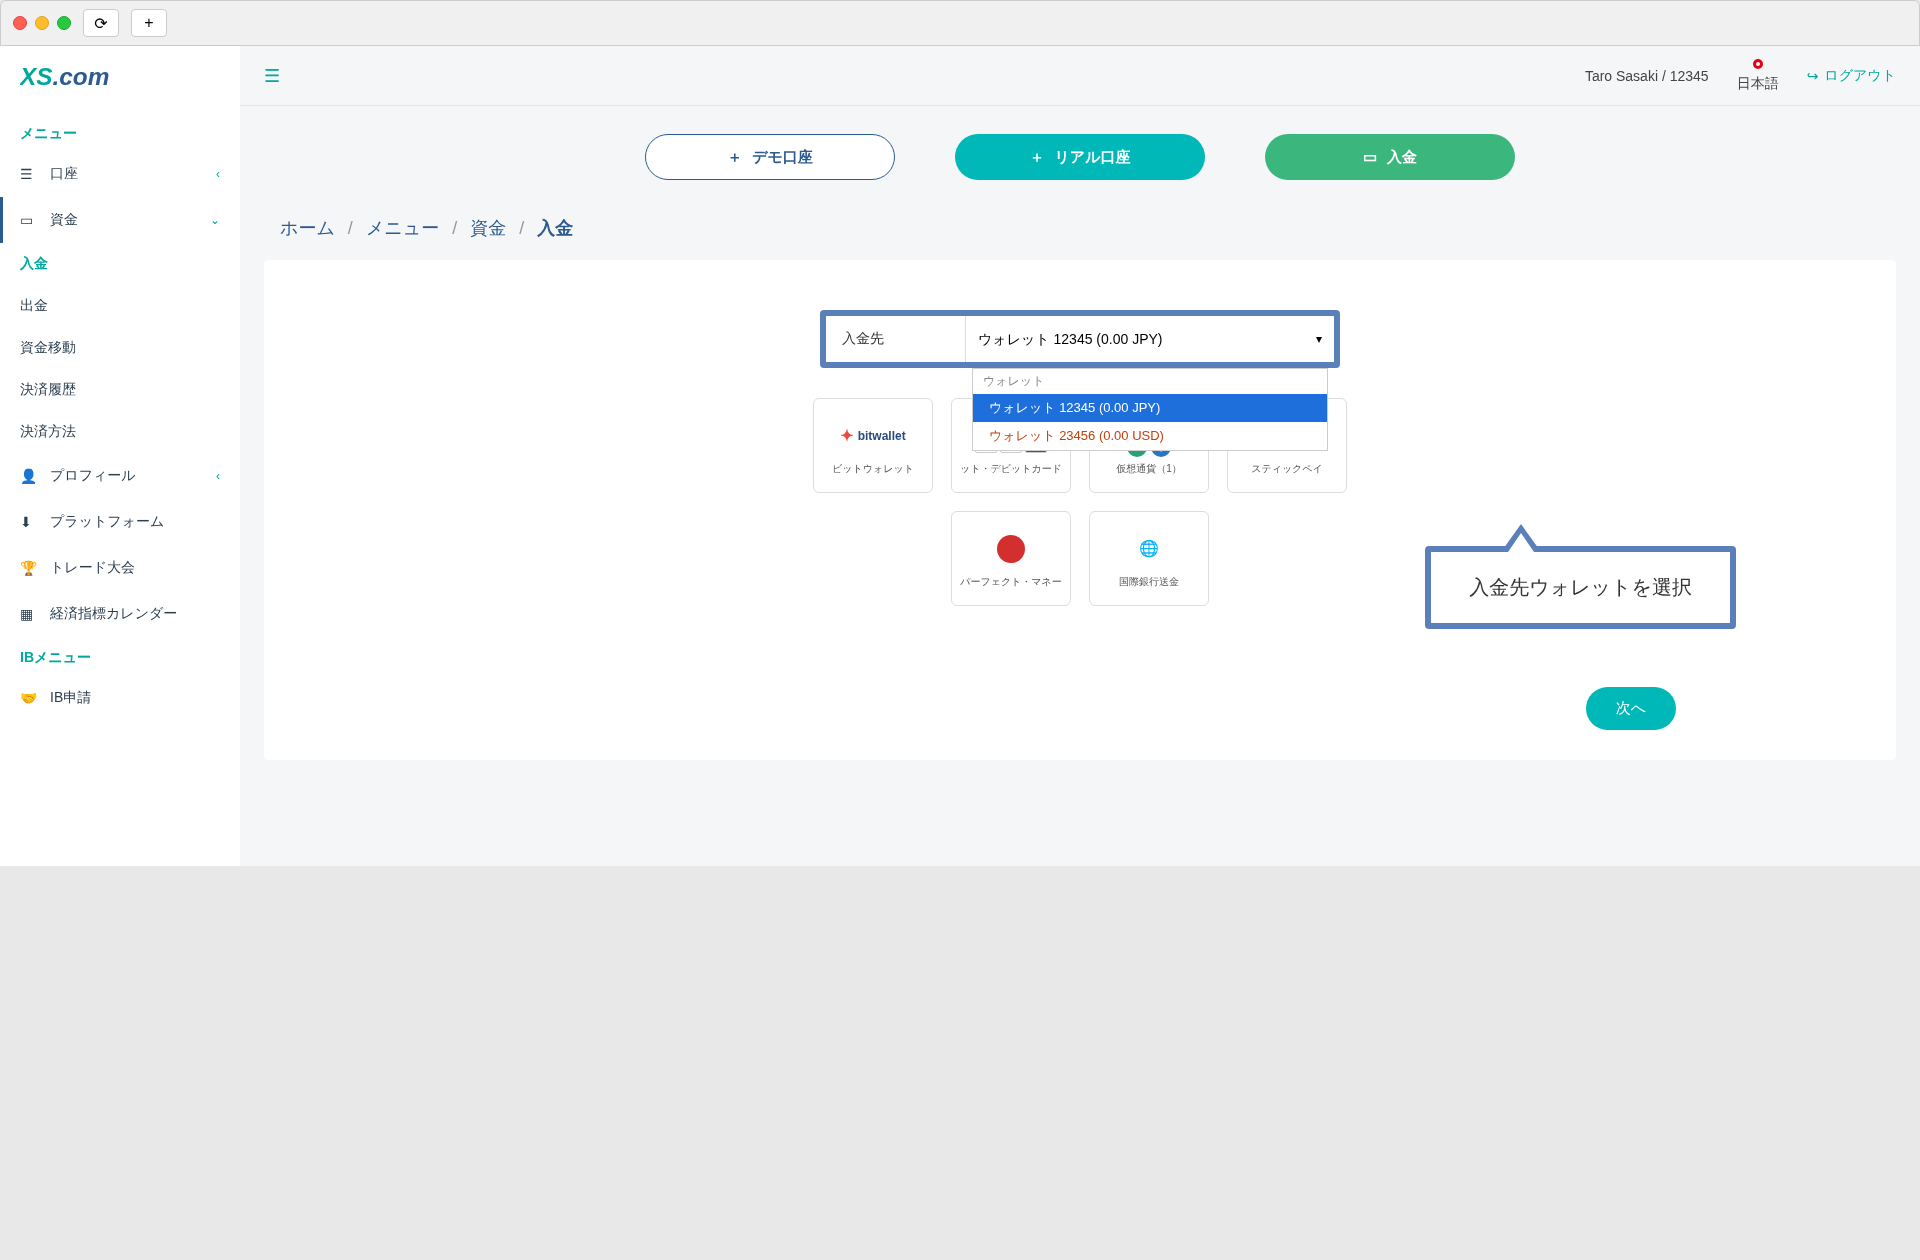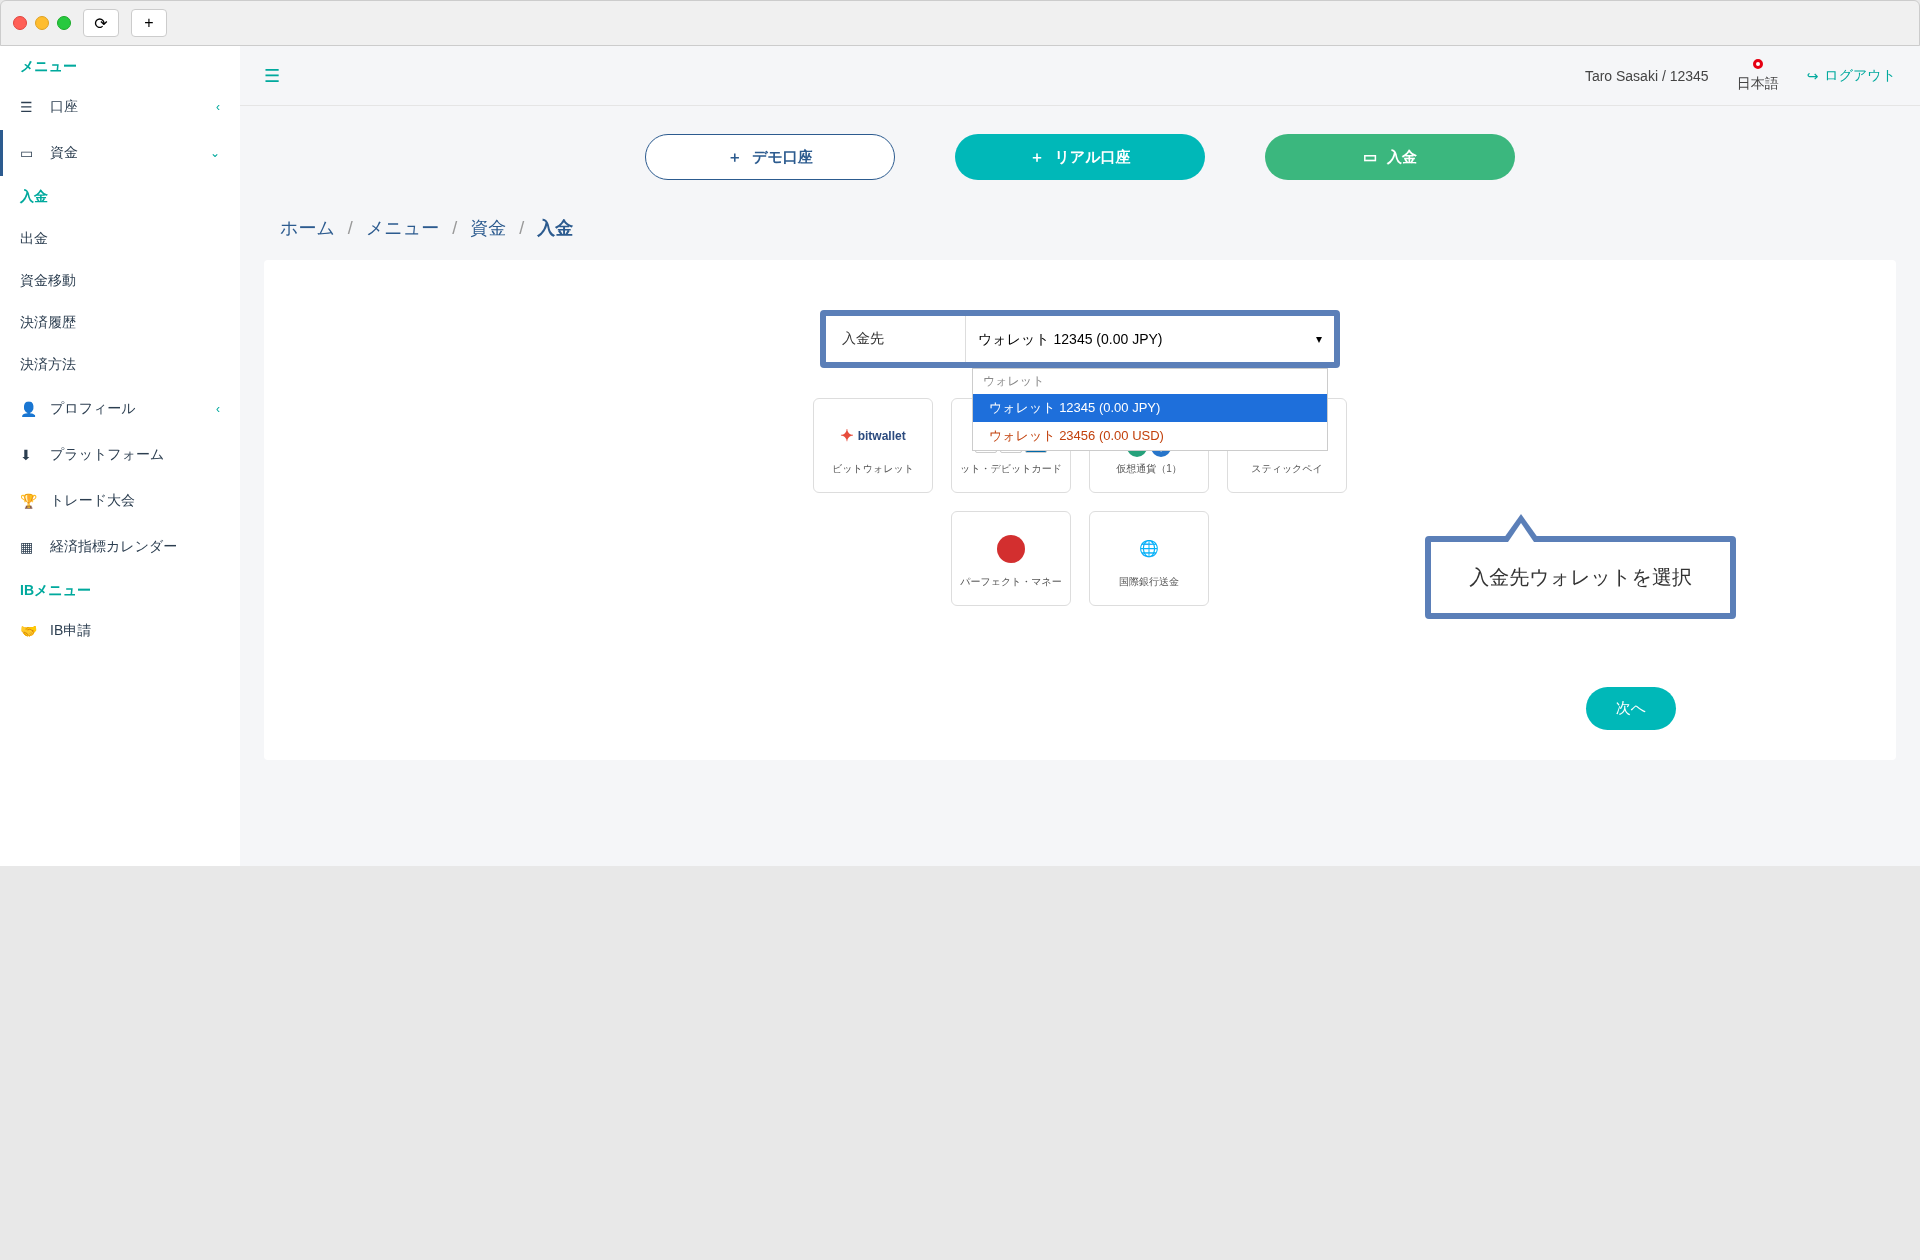--- a/index.html
+++ b/index.html
@@ -58,21 +58,21 @@
 .dd-group { color: #888; padding: 4px 10px; font-size: 12px; }
 .dd-opt { padding: 5px 16px; cursor: pointer; }
 .dd-opt.sel { background: #1e6fdb; color: #fff; }
 .dd-opt.dim { color: #c2410c; }
 
 .methods { display: flex; flex-wrap: wrap; gap: 18px; justify-content: center; max-width: 560px; margin: 30px auto 0; }
 .method { width: 120px; height: 95px; border: 1px solid #ddd; border-radius: 6px; display: flex; flex-direction: column; align-items: center; justify-content: center; gap: 6px; cursor: pointer; background: #fff; padding: 8px; }
 .method .mimg { height: 40px; display: flex; align-items: center; justify-content: center; }
 .method .mlabel { font-size: 10px; color: #555; text-align: center; }
 
-.callout { position: absolute; right: 160px; top: 276px; z-index: 10; }
+.callout { position: absolute; right: 160px; top: 286px; z-index: 10; }
 .callout-box { background: #fff; border: 6px solid #5b7fb8; border-radius: 4px; padding: 22px 38px; font-size: 20px; color: #333; position: relative; }
 .callout-arrow { width: 0; height: 0; border-left: 20px solid transparent; border-right: 20px solid transparent; border-bottom: 28px solid #5b7fb8; position: absolute; top: -28px; left: 70px; }
 .callout-arrow::after { content: ""; position: absolute; top: 9px; left: -13px; width: 0; height: 0; border-left: 13px solid transparent; border-right: 13px solid transparent; border-bottom: 19px solid #fff; }
 
 .next-btn { background: #00b8b8; color: #fff; border: none; border-radius: 22px; padding: 12px 30px; font-size: 15px; cursor: pointer; position: absolute; right: 220px; bottom: 30px; }
 
 .sticpay { color: #e67e22; font-weight: 900; font-style: italic; font-size: 14px; }
 .bitwallet { color: #2b4a7e; font-weight: bold; font-size: 12px; display: flex; align-items: center; gap: 4px; }
 .bank-icon svg { width: 36px; }
 .cards-row { display: flex; gap: 3px; }
@@ -89,20 +89,25 @@
     <div class="traffic-light red"></div>
     <div class="traffic-light yellow"></div>
     <div class="traffic-light green"></div>
   </div>
   <div class="browser-btn">⟳</div>
   <div class="browser-btn">+</div>
 </div>
 
 <div class="app">
   <aside class="sidebar">
+    <div class="logo">
+      <svg viewBox="0 0 160 40">
+          <text x="0" y="30" font-size="30" font-weight="900" font-style="italic"><tspan fill="#00a99d">XS</tspan><tspan fill="#2c5b8f">.com</tspan></text>
+        </svg>
+    </div>
     <div class="menu-header">メニュー</div>
 
     <div class="menu-item">
       <span class="icon">☰</span>
       <span>口座</span>
       <span class="chev">‹</span>
     </div>
 
     <div class="menu-item active">
       <span class="icon">▭</span>

